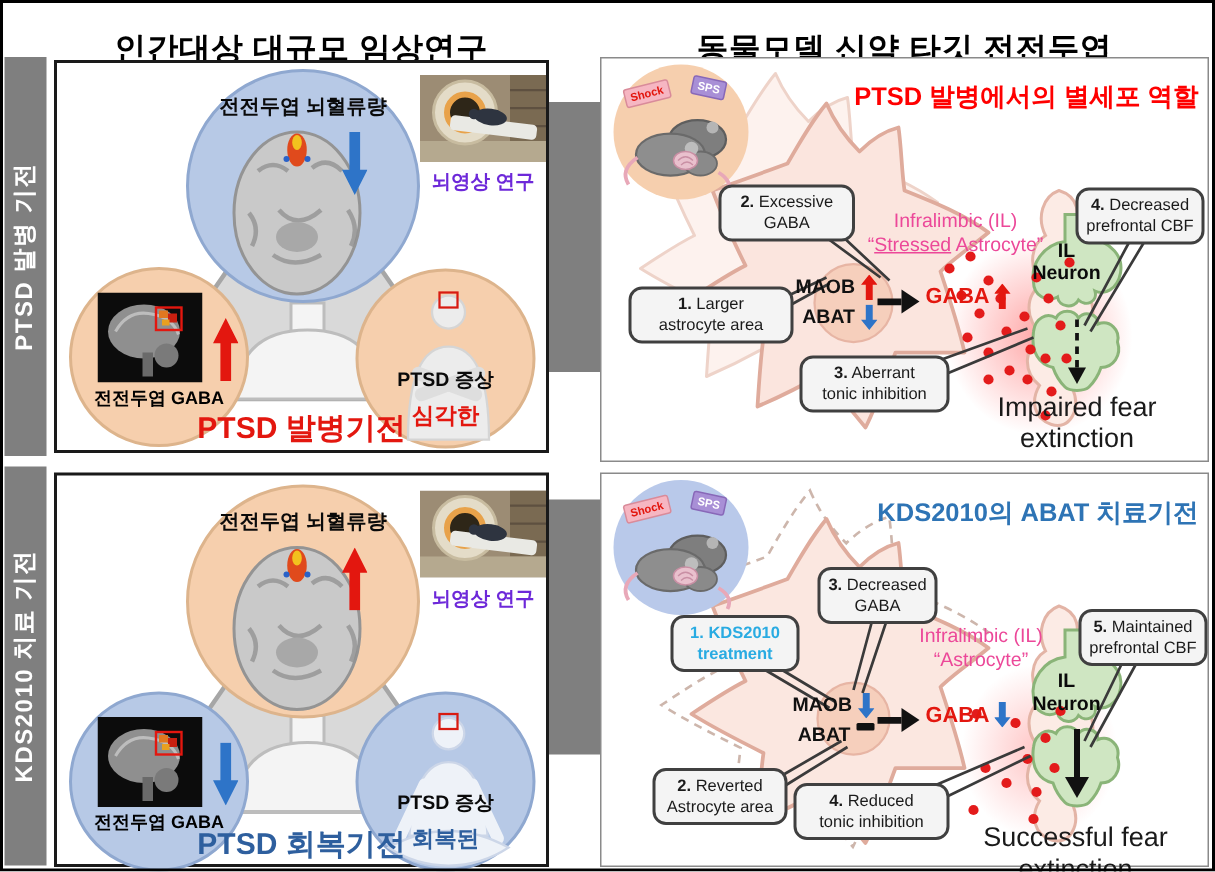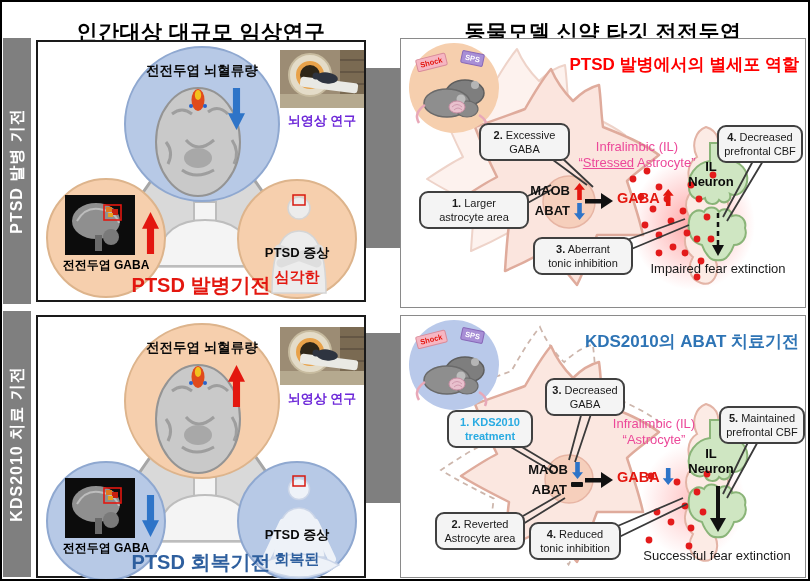--- a/index.html
+++ b/index.html
@@ -33,21 +33,21 @@
        font-size:11px;line-height:1.28;color:#1a1a1a;padding:3px 4px;z-index:7;box-sizing:border-box;}
   .callout .ctext{white-space:pre-line;}
   .callout .cnum{font-weight:bold;}
   .callout.cyan, .callout.cyan .cnum{color:#29abe2;font-weight:bold;}
   .region{position:absolute;text-align:center;font-weight:normal;font-size:13px;line-height:16px;color:#ec4899;z-index:5;}
   .enzymes{position:absolute;z-index:6;}
   .erow{display:flex;justify-content:flex-end;gap:4px;height:20px;
         font-size:13px;font-weight:600;color:#111;}
   .gabalbl{position:absolute;display:flex;align-items:center;gap:3px;font-weight:bold;font-size:14.5px;color:#e3170f;z-index:6;}
   .neuronlbl{position:absolute;text-align:center;font-weight:bold;font-size:13px;line-height:15px;color:#0a0a0a;z-index:6;}
-  .outcome{position:absolute;text-align:center;font-size:13px;color:#1a1a1a;z-index:6;}
+  .outcome{position:absolute;text-align:center;font-size:18px;color:#1a1a1a;z-index:6;}
   .arr{display:inline-block;}
   .arr.up{clip-path:polygon(50% 0,100% 40%,71% 40%,71% 100%,29% 100%,29% 40%,0 40%);}
   .arr.down{clip-path:polygon(29% 0,71% 0,71% 60%,100% 60%,50% 100%,0 60%,29% 60%);}
   .arr.small{width:11px;height:17px;}
   .arr.big{width:17px;height:42px;position:absolute;}
   .a-red{background:#e3170f;} .a-blue{background:#2e74c8;}
   .minus{display:inline-block;width:12px;height:5px;background:#111;border-radius:1px;}
   .ratcirc{position:absolute;border-radius:50%;z-index:5;}
   .rc-peach{background:#f6cfae;} .rc-blue{background:#b9c9ea;}
   .sign{position:absolute;font-size:7.5px;font-weight:bold;padding:1px 3px;border-radius:2px;z-index:6;}
@@ -412,21 +412,21 @@
   <div class="rtitle t-blue" style="left:150px;top:14px;width:248px;">KDS2010의 ABAT 치료기전</div>
 
   <div class="callout" style="left:144px;top:62px;width:80px;"><b class="cnum">3.</b> <span class="ctext">Decreased
 GABA</span></div>
   <div class="callout cyan" style="left:46px;top:94px;width:86px;"><b class="cnum">1.</b> <span class="ctext">KDS2010
 treatment</span></div>
   <div class="callout" style="left:318px;top:90px;width:86px;"><b class="cnum">5.</b> <span class="ctext">Maintained
 prefrontal CBF</span></div>
   <div class="callout" style="left:34px;top:196px;width:90px;"><b class="cnum">2.</b> <span class="ctext">Reverted
 Astrocyte area</span></div>
-  <div class="callout" style="left:128px;top:206px;width:92px;"><b class="cnum">4.</b> <span class="ctext">Reduced
+  <div class="callout" style="left:128px;top:206px;width:104px;"><b class="cnum">4.</b> <span class="ctext">Reduced
 tonic inhibition</span></div>
 
   <div class="region" style="left:178px;top:100px;width:150px;">
     <div>Infralimbic (IL)</div>
     <div>“Astrocyte”</div>
   </div>
 
   <div class="enzymes" style="left:116px;top:146px;width:66px;">
     <div class="erow">
         <span>MAOB</span>

